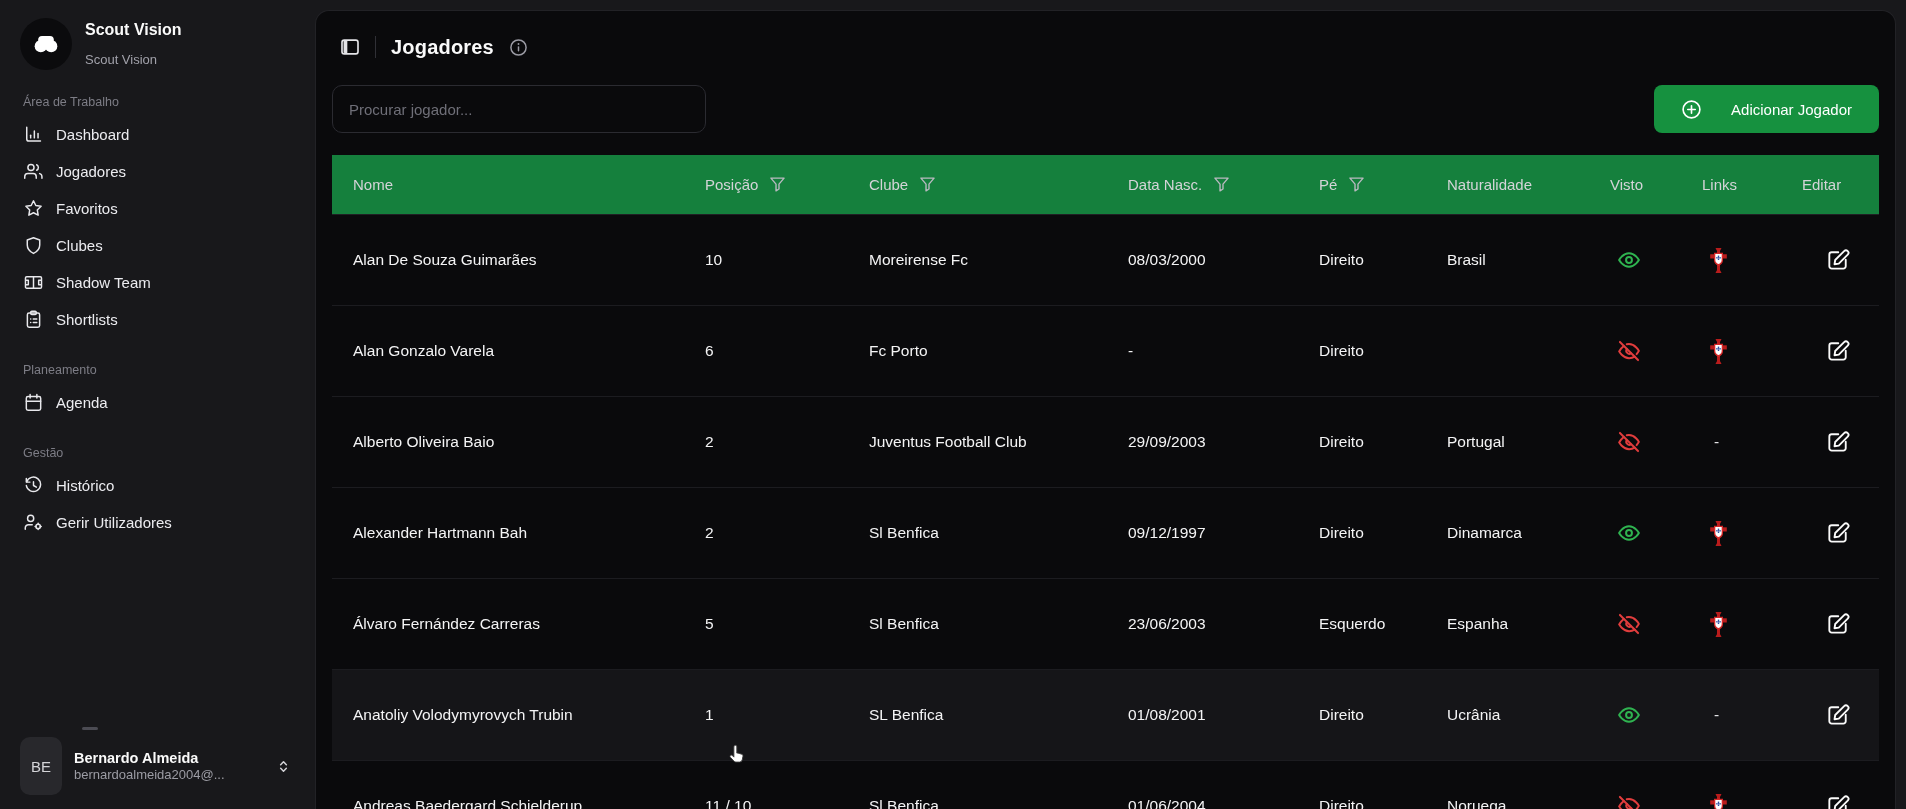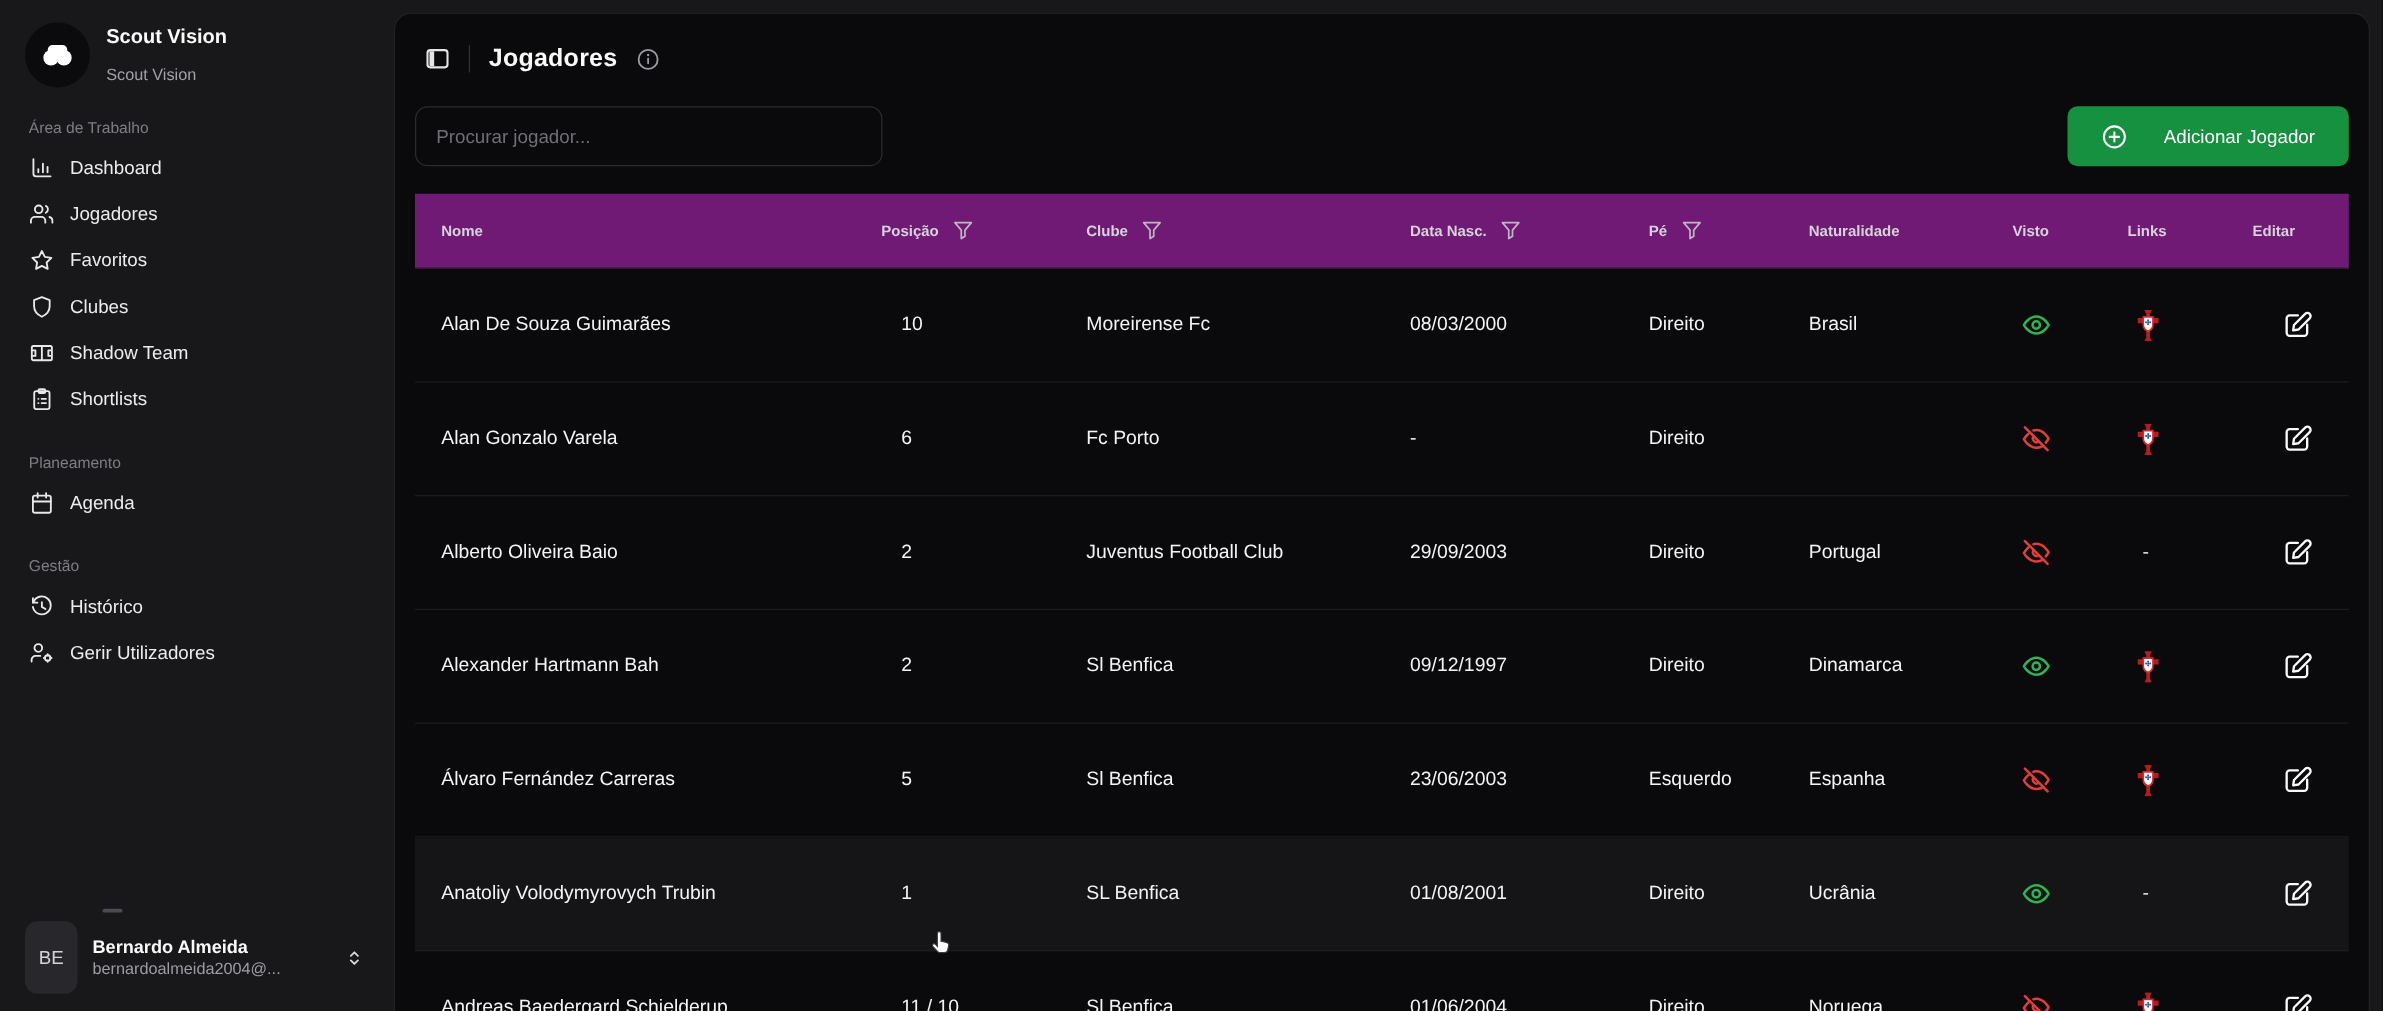--- a/index.html
+++ b/index.html
@@ -76,35 +76,34 @@
     font-family:"Liberation Sans", sans-serif; cursor:pointer;
   }
   
   .table{ margin-top:22px; }
   .grid-cols{
     display:grid;
     grid-template-columns:373px 164px 259px 191px 128px 163px 92px 100px 1fr;
     align-items:center;
   }
   .thead{
-    background:#701a75; height:60px; color:#d4d4d8; font-size:12px;
+    background:#15803d; height:60px; color:#d4d4d8; font-size:15px;
     border-bottom:1px solid #202024;
-    font-weight:bold;
   }
   .th{ display:flex; align-items:center; gap:11px; }
   .cell:first-child{ padding-left:21px; }
   .funnel{ display:flex; align-items:center; cursor:pointer; }
   .row{
     height:91px; border-bottom:1px solid #1c1c20; font-size:15.5px; color:#f4f4f5;
     cursor:pointer;
   }
   .row.hovered{ background:#151518; }
   .icon-btn{ display:flex; align-items:center; padding-left:7px; cursor:pointer; }
   .links-dash{ padding-left:12px; color:#e4e4e7; }
-  .pos-cell{ position:relative;margin-left:16px; }
+  .pos-cell{ position:relative; }
   .cursor-hand{ position:absolute; left:21px; top:36px; pointer-events:none; }
 </style>
 </head>
 <body>
 
 <aside class="sidebar">
   <div class="brand">
     <div class="logo">
       <svg width="30" height="30" viewBox="0 0 18 18" fill="#ffffff">
         <rect x="4.3" y="4.2" width="9.4" height="4.6" rx="2.3"></rect>

